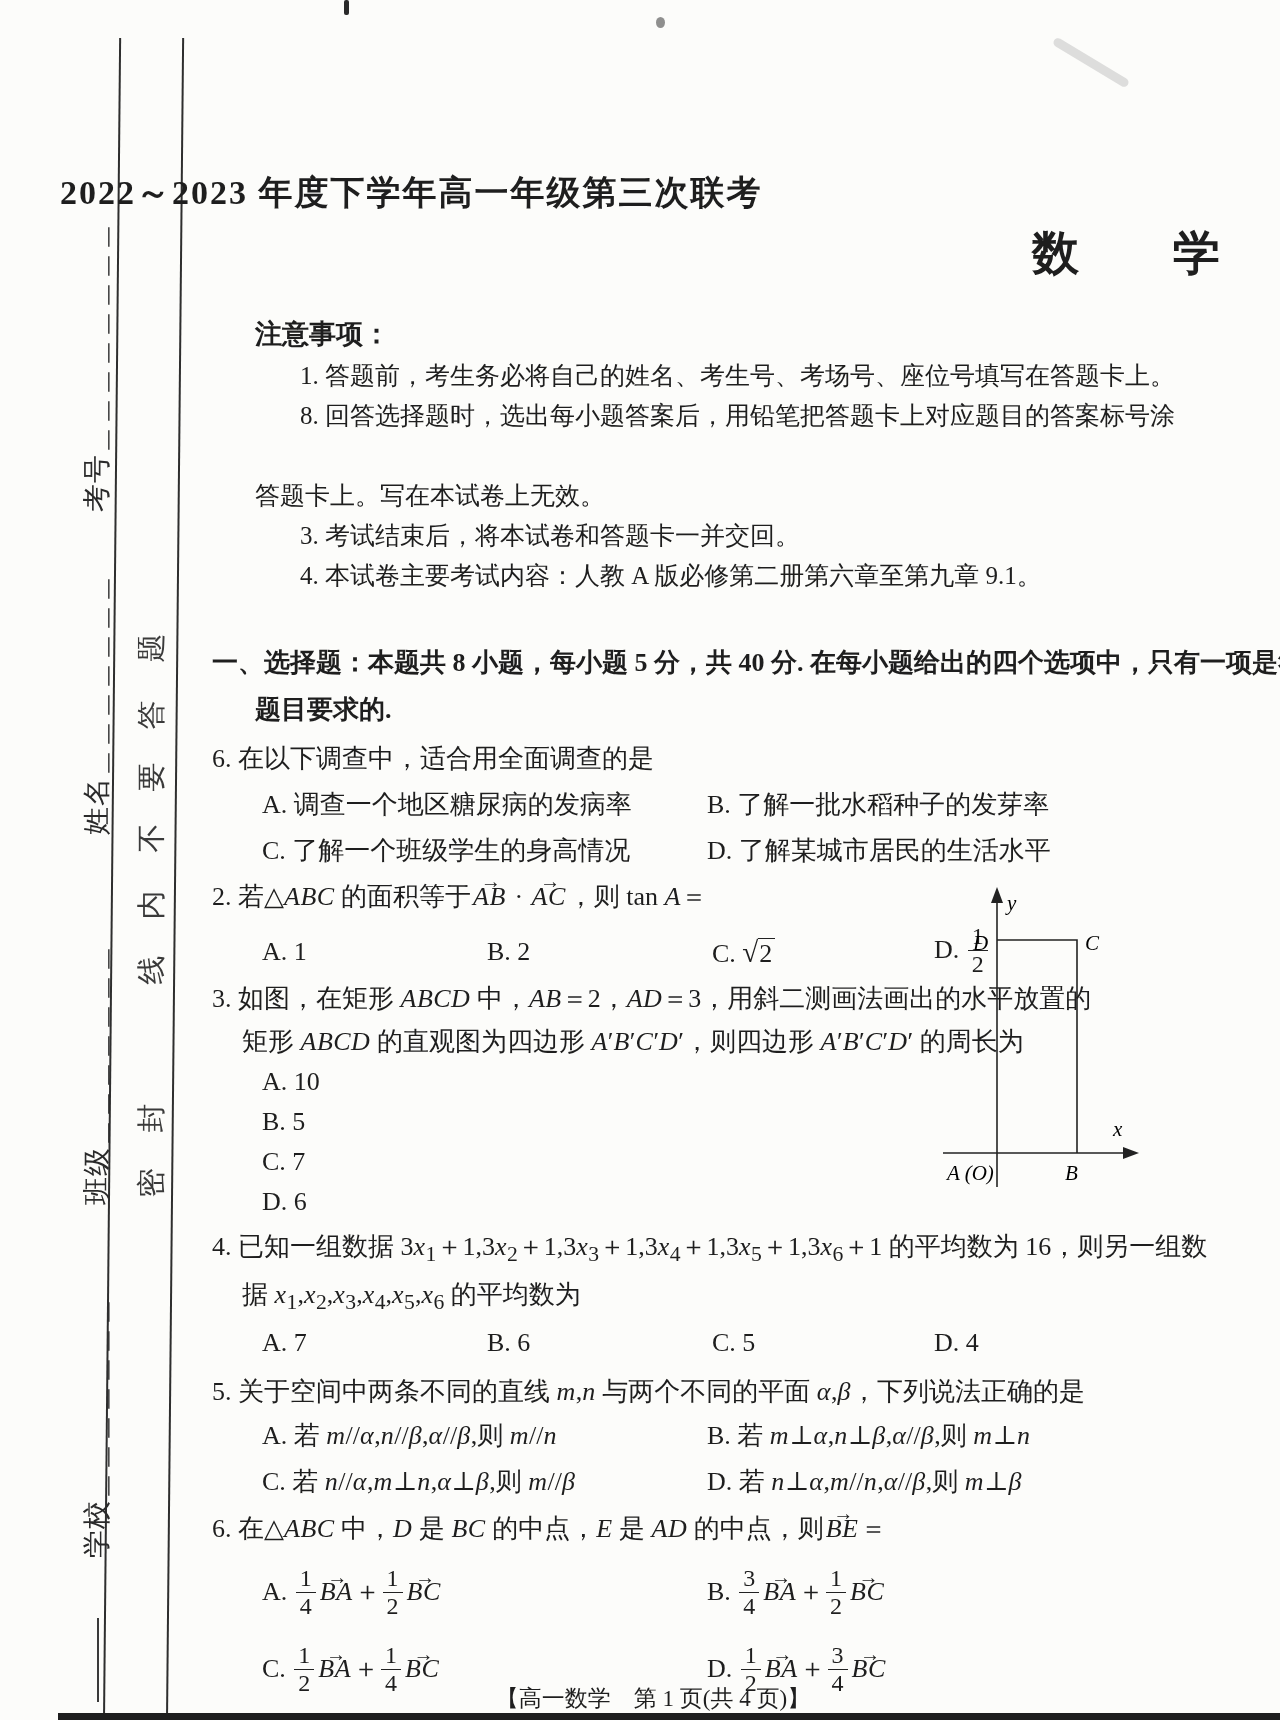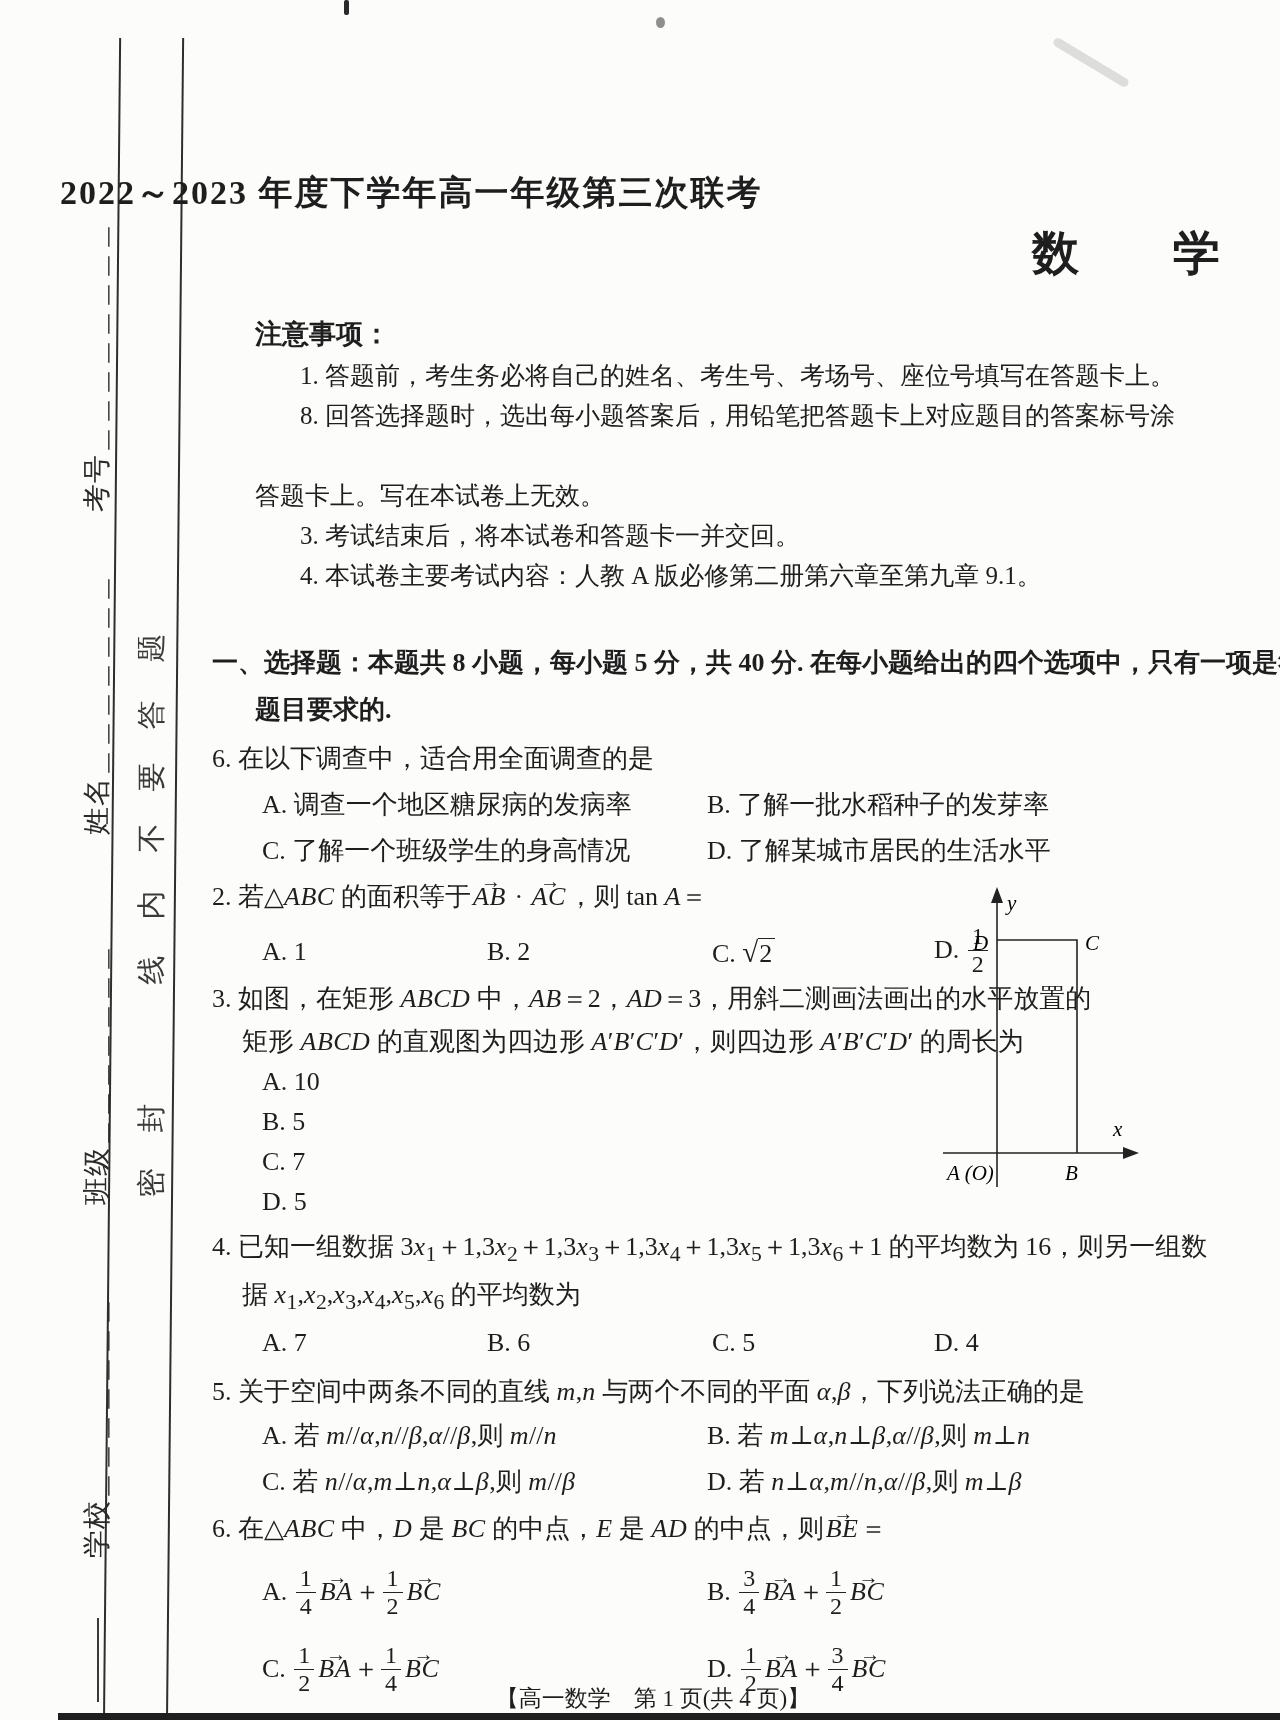--- a/index.html
+++ b/index.html
@@ -103,21 +103,21 @@
           <span class="fd">2</span>
         </span></div>
   </div>
 
   <div class="q" style="left:212px;top:982px">
     <div class="qline" style="left:0;top:0">3. 如图，在矩形 <i>ABCD</i> 中，<i>AB</i>＝2，<i>AD</i>＝3，用斜二测画法画出的水平放置的</div>
     <div class="qline" style="left:30px;top:43px">矩形 <i>ABCD</i> 的直观图为四边形 <i>A</i>′<i>B</i>′<i>C</i>′<i>D</i>′，则四边形 <i>A</i>′<i>B</i>′<i>C</i>′<i>D</i>′ 的周长为</div>
     <div class="opt" style="left:50px;top:83px">A. 10</div>
     <div class="opt" style="left:50px;top:123px">B. 5</div>
     <div class="opt" style="left:50px;top:163px">C. 7</div>
-    <div class="opt" style="left:50px;top:203px">D. 5</div>
+    <div class="opt" style="left:50px;top:203px">D. 6</div>
   </div>
 
   <svg class="fig" width="212" height="330" viewBox="0 0 212 330">
     <line x1="62" y1="16" x2="62" y2="305" stroke="#222" stroke-width="1.6"></line>
     <path d="M62,5 L56,21 L68,21 Z" fill="#222"></path>
     <line x1="8" y1="271" x2="196" y2="271" stroke="#222" stroke-width="1.6"></line>
     <path d="M204,271 L188,265 L188,277 Z" fill="#222"></path>
     <polyline points="62,58 142,58 142,271" fill="none" stroke="#222" stroke-width="1.6"></polyline>
     <text x="72" y="28" font-size="21" font-style="italic">y</text>
     <text x="178" y="254" font-size="21" font-style="italic">x</text>

